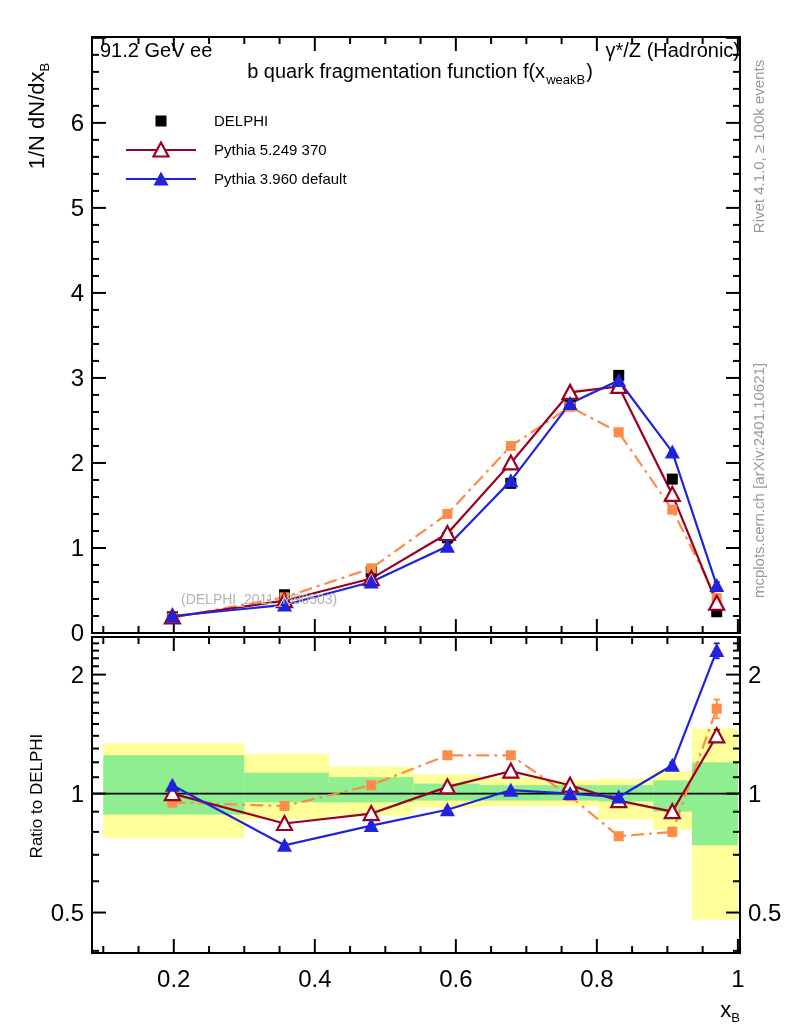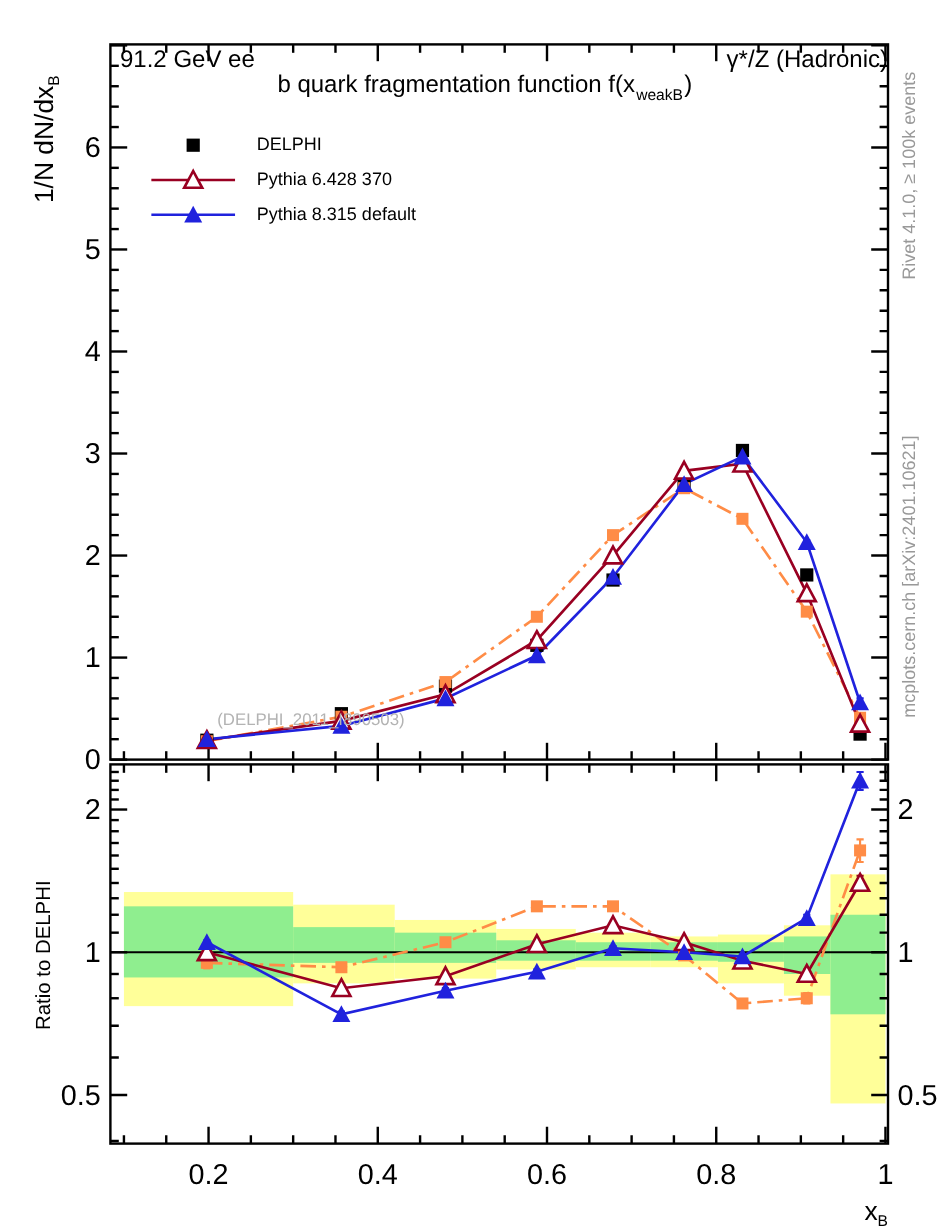--- a/index.html
+++ b/index.html
@@ -2,21 +2,21 @@
 <html><head>
 <meta charset="utf-8">
 <style>
   html,body{margin:0;padding:0;background:#fff;}
   #stage{position:relative;width:786px;height:1024px;background:#fff;overflow:hidden;
          font-family:"Liberation Sans","DejaVu Sans",sans-serif;color:#000;}
   #plot{position:absolute;left:0;top:0;}
   .hdr{position:absolute;top:10px;font-size:20px;color:#000;white-space:nowrap;margin-top:29px;}
   #hdr-left{left:100px;}
   #hdr-right{right:46px;text-align:right;}
-  #plot-title{position:absolute;left:88px;width:632px;top:60px;text-align:center;font-size:20px;}
+  #plot-title{position:absolute;left:104px;width:632px;top:60px;text-align:center;font-size:20px;}
   .stack{display:inline-flex;flex-direction:row;align-items:flex-start;vertical-align:-6px;
          line-height:1;font-size:13px;margin:0 1px;}
   .stack .sup{display:block;}
   .stack .sub{display:block;}
   .sub-inline{font-size:13px;vertical-align:-5px;}
   #legend{position:absolute;left:126px;top:106px;}
   .lg-row{display:flex;align-items:center;height:29px;}
   .lg-sample{width:70px;height:20px;flex:0 0 70px;}
   .lg-label{margin-left:18px;font-size:15px;white-space:nowrap;}
   #ylabel-main{position:absolute;left:-112px;top:102px;width:300px;text-align:center;
@@ -540,29 +540,29 @@
           <rect x="29.5" y="4.5" width="11" height="11" fill="#000000"></rect>
         </svg>
       <span class="lg-label">DELPHI</span>
     </div>
     <div class="lg-row">
       <svg class="lg-sample">
           <g></g>
           <line x1="0" x2="70" y1="10" y2="10" stroke="#990022" stroke-width="2.2"></line>
           <path d="M 35 2.5 L 42.5 16.5 L 27.5 16.5 Z" fill="#fff" stroke="#990022" stroke-width="2.2"></path>
         </svg>
-      <span class="lg-label">Pythia 6.428 370</span>
+      <span class="lg-label">Pythia 5.249 370</span>
     </div>
     <div class="lg-row">
       <svg class="lg-sample">
           <g></g>
           <line x1="0" x2="70" y1="10" y2="10" stroke="#2022dd" stroke-width="2.2"></line>
           <path d="M 35 2.5 L 42.5 16.5 L 27.5 16.5 Z" fill="#2022dd"></path>
         </svg>
-      <span class="lg-label">Pythia 8.315 default</span>
+      <span class="lg-label">Pythia 3.960 default</span>
     </div>
   </div>
 
   <div id="ylabel-main"><span>1/N  dN/dx</span><span class="sub-inline">B</span></div>
 
   <div id="ylabel-ratio">Ratio to DELPHI</div>
 
   <div id="xlabel"><span>x</span><span class="sub-inline">B</span></div>
 
   <div id="watermark">(DELPHI_2011_I890503)</div>

